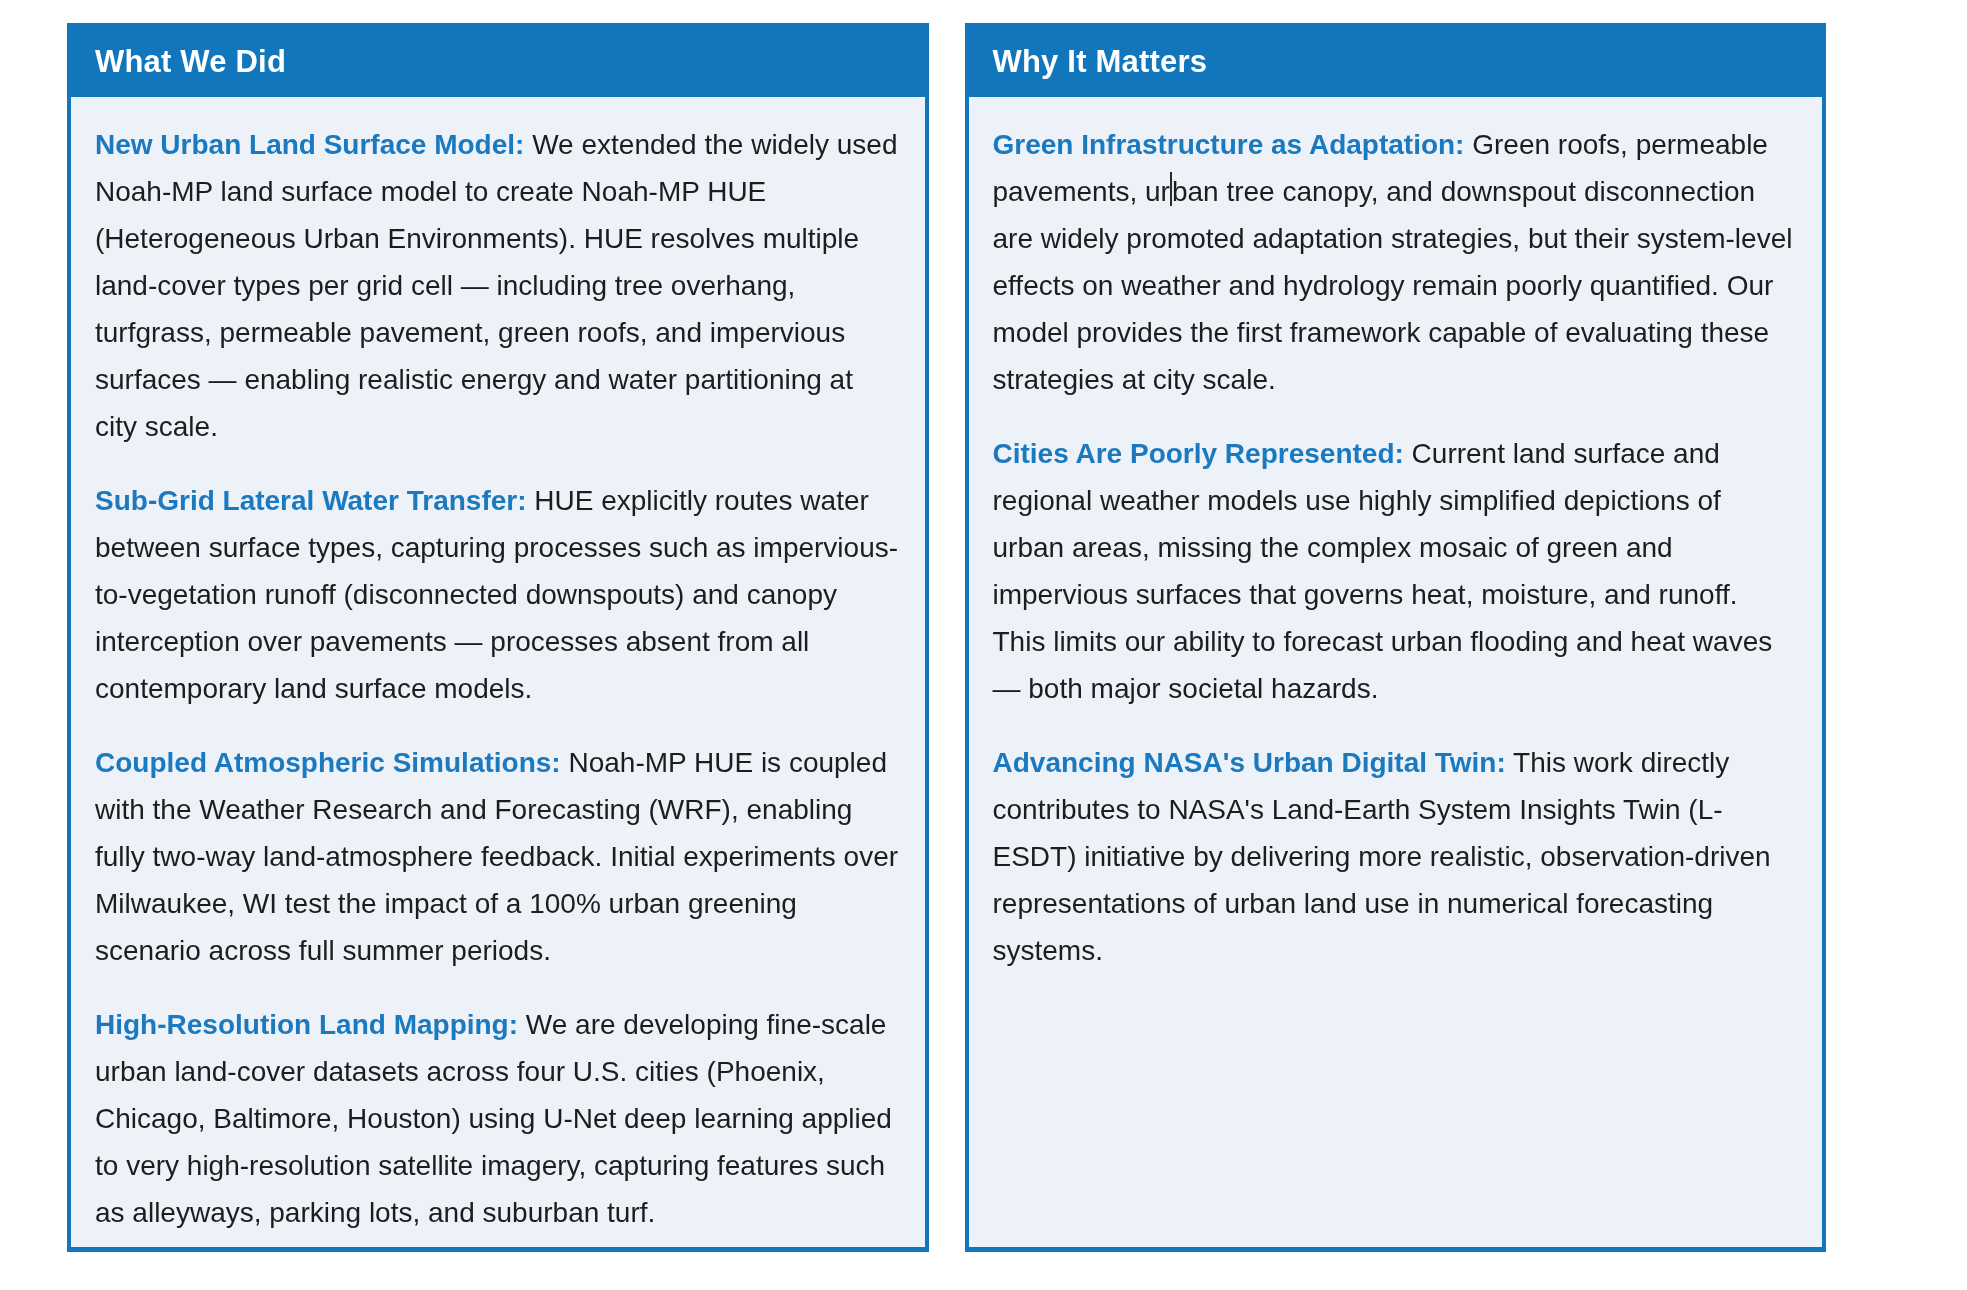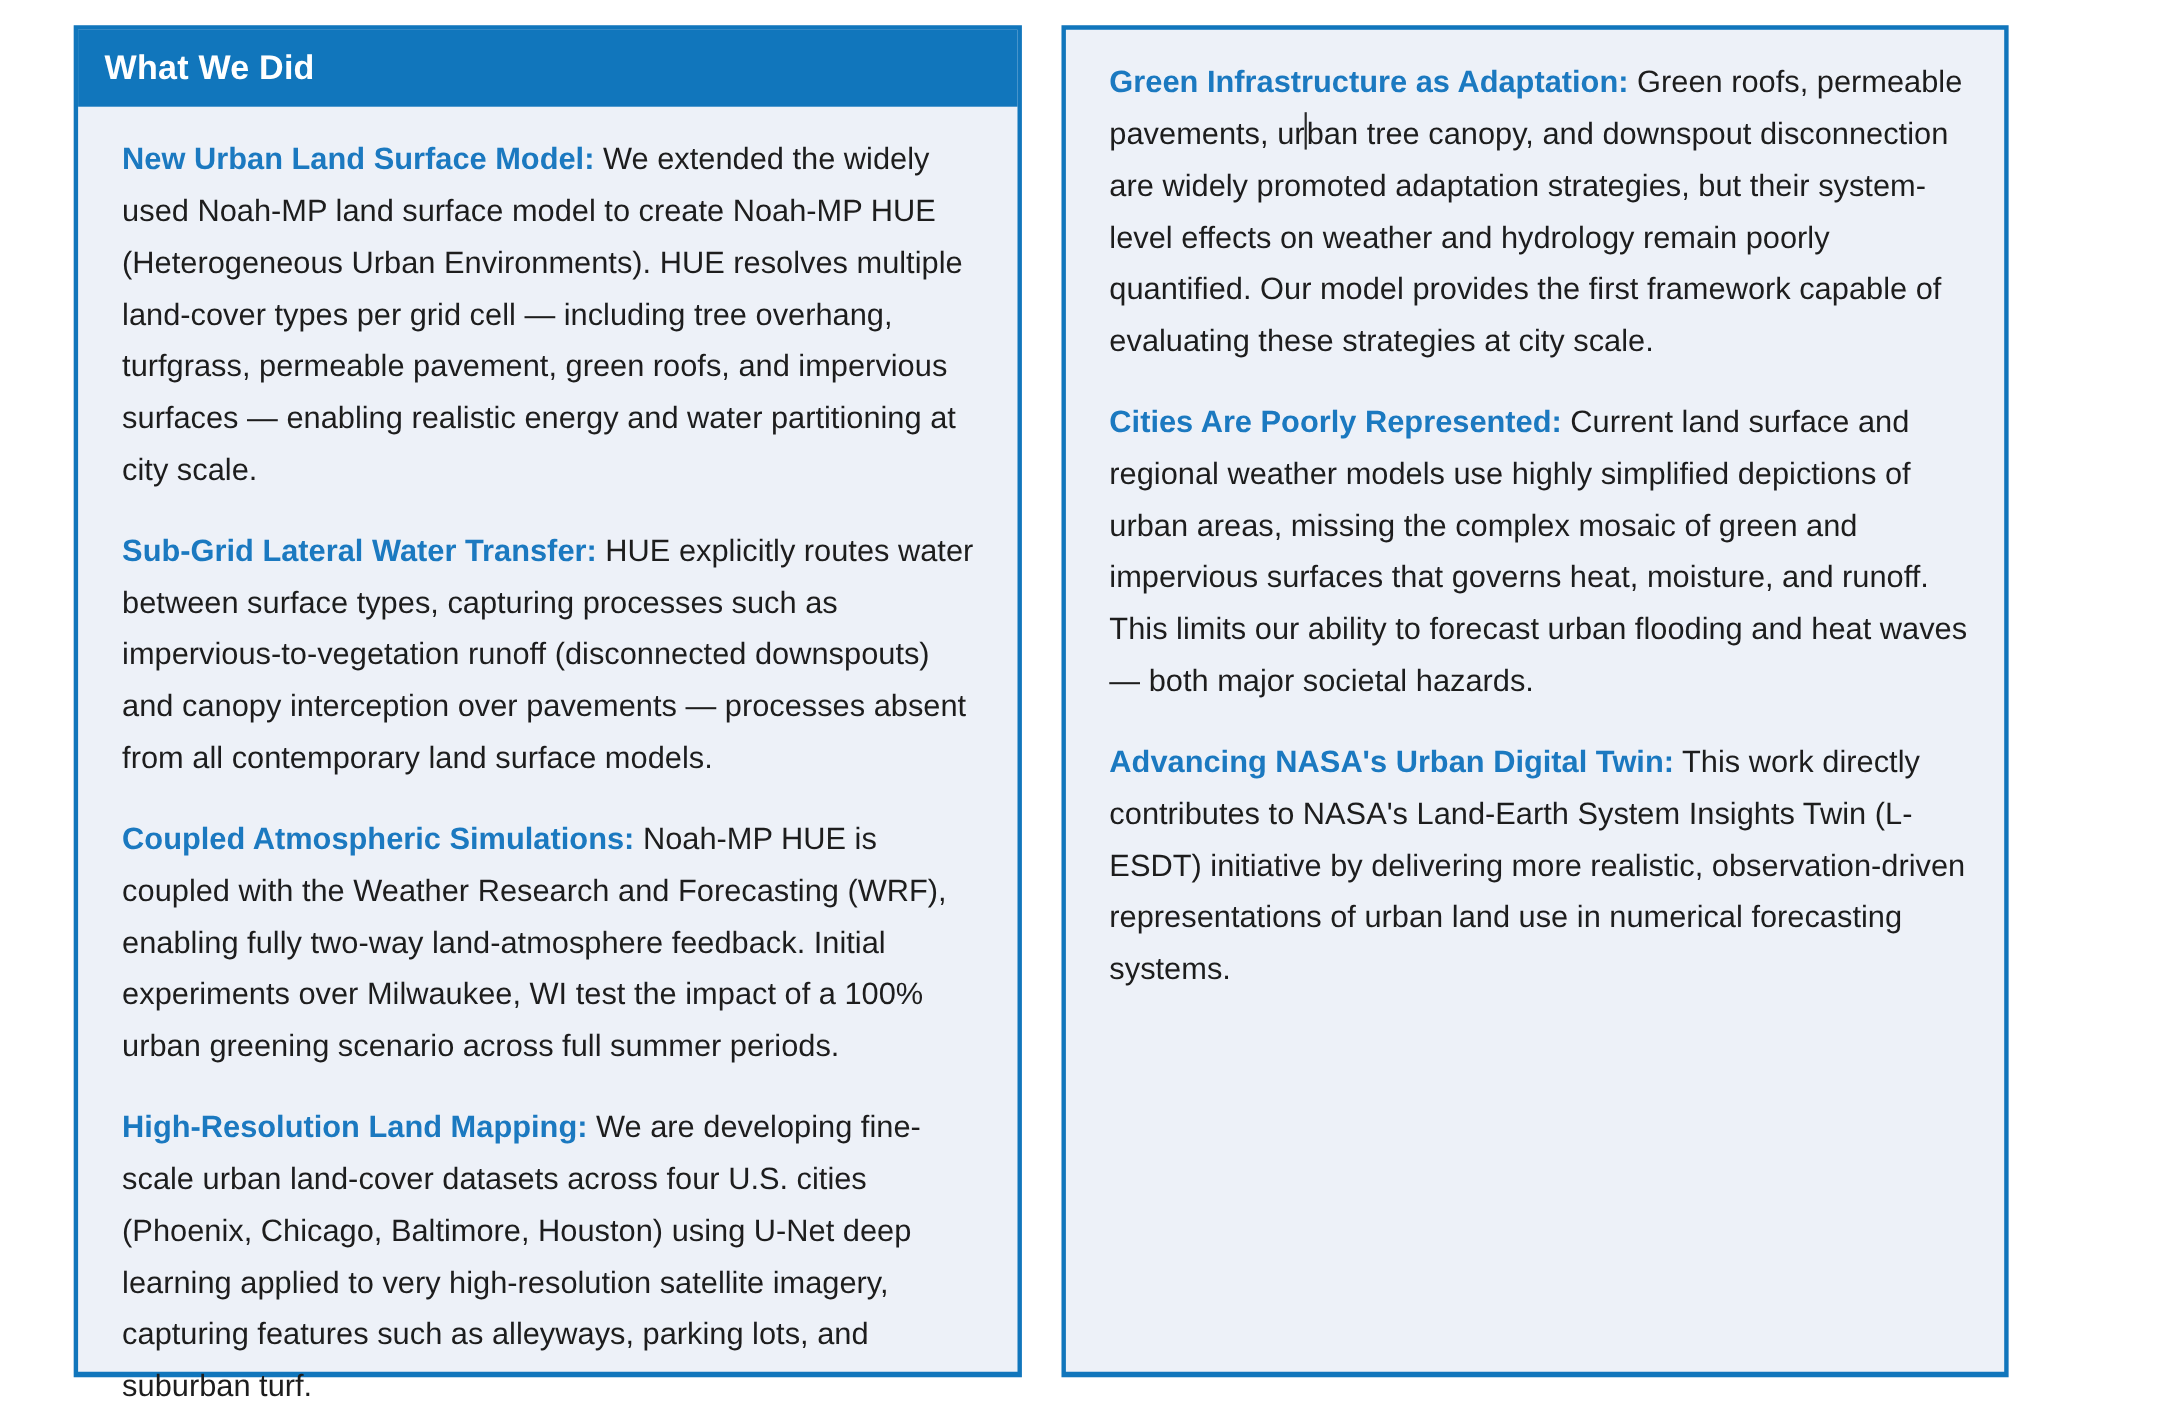--- a/index.html
+++ b/index.html
@@ -46,21 +46,21 @@
     font-weight:bold;
     letter-spacing:0.2px;
   }
   .panel-body{
     padding:24px 26px 0 24px;
     font-size:28px;
     line-height:47px;
     color:var(--body-text);
   }
   .panel-body p{
-    margin:0 0 27px 16px;
+    margin:0 0 27px 0;
   }
   .lead{
     color:var(--lead-text);
     font-weight:bold;
   }
   .caret{
     display:inline-block;
     width:2px;
     height:34px;
     background:#2A2A2A;
@@ -90,20 +90,23 @@
         <span>Noah-MP HUE is coupled with the Weather Research and Forecasting (WRF), enabling fully two-way land-atmosphere feedback. Initial experiments over Milwaukee, WI test the impact of a 100% urban greening scenario across full summer periods.</span>
       </p>
       <p>
         <span class="lead">High-Resolution Land Mapping:</span>
         <span>We are developing fine-scale urban land-cover datasets across four U.S. cities (Phoenix, Chicago, Baltimore, Houston) using U-Net deep learning applied to very high-resolution satellite imagery, capturing features such as alleyways, parking lots, and suburban turf.</span>
       </p>
     </div>
   </section>
 
   <section class="panel">
+    <div class="panel-header">
+      <span class="panel-title">Why It Matters</span>
+    </div>
     <div class="panel-body">
       <p>
         <span class="lead">Green Infrastructure as Adaptation:</span>
         <span>Green roofs, permeable pavements, ur</span><span class="caret"></span><span>ban tree canopy, and downspout disconnection are widely promoted adaptation strategies, but their system-level effects on weather and hydrology remain poorly quantified. Our model provides the first framework capable of evaluating these strategies at city scale.</span>
       </p>
       <p>
         <span class="lead">Cities Are Poorly Represented:</span>
         <span>Current land surface and regional weather models use highly simplified depictions of urban areas, missing the complex mosaic of green and impervious surfaces that governs heat, moisture, and runoff. This limits our ability to forecast urban flooding and heat waves — both major societal hazards.</span>
       </p>
       <p>

